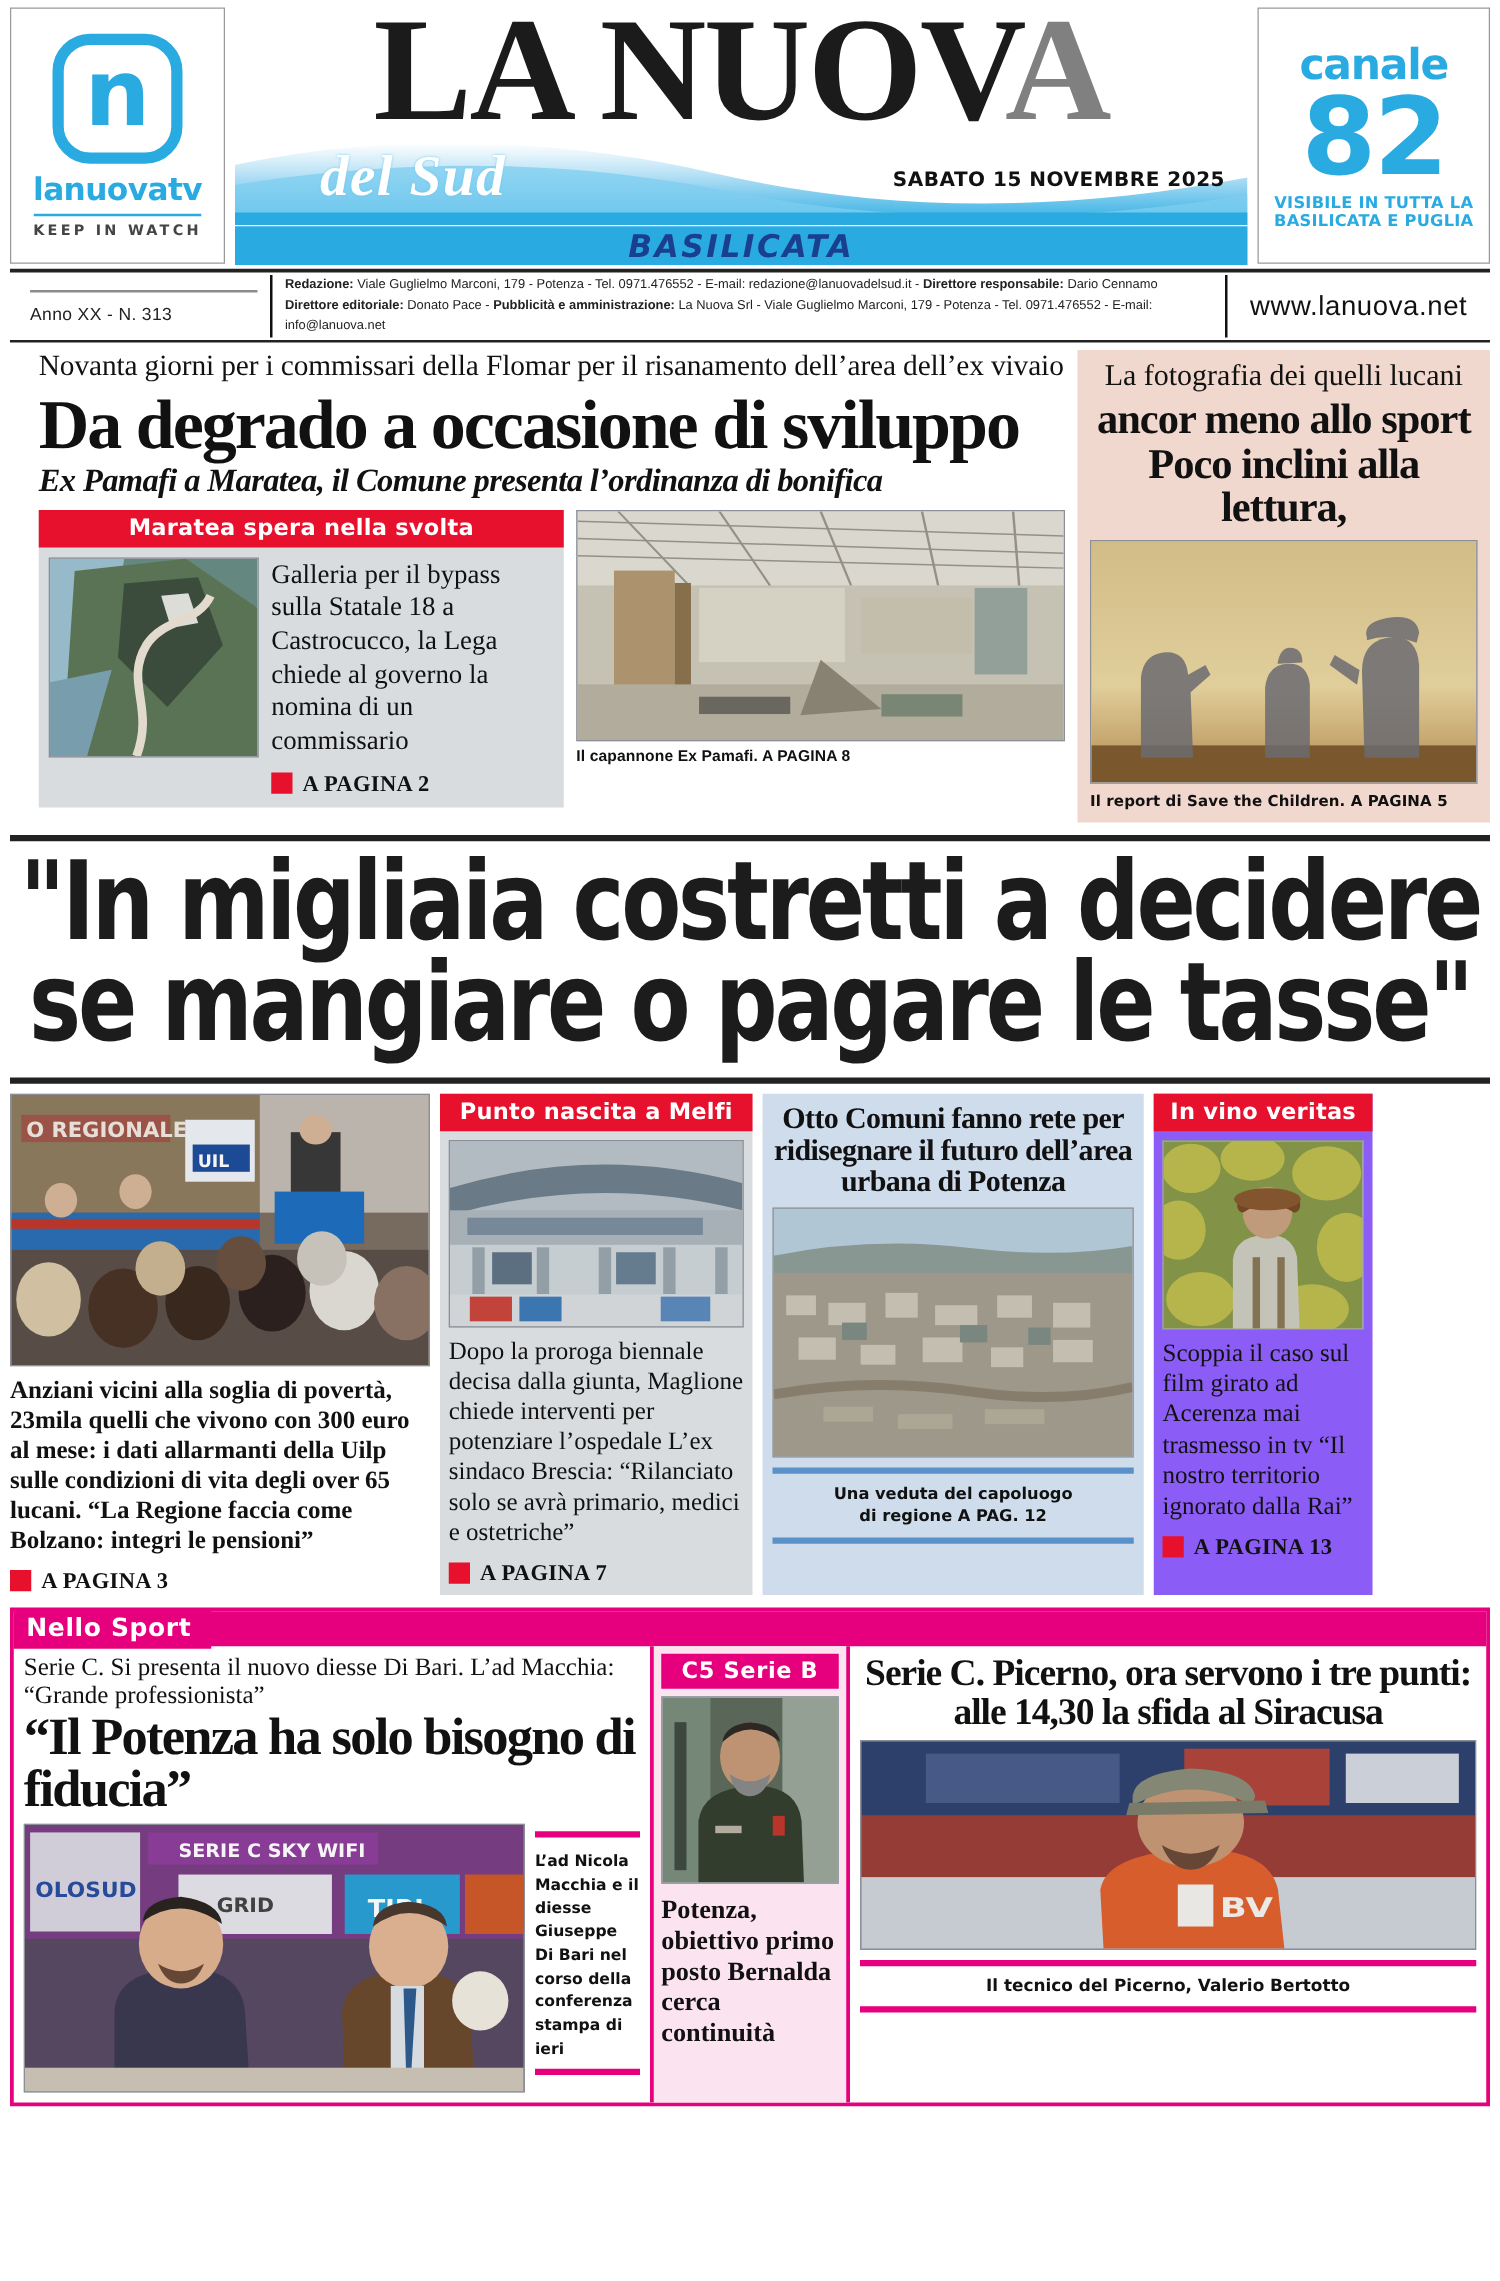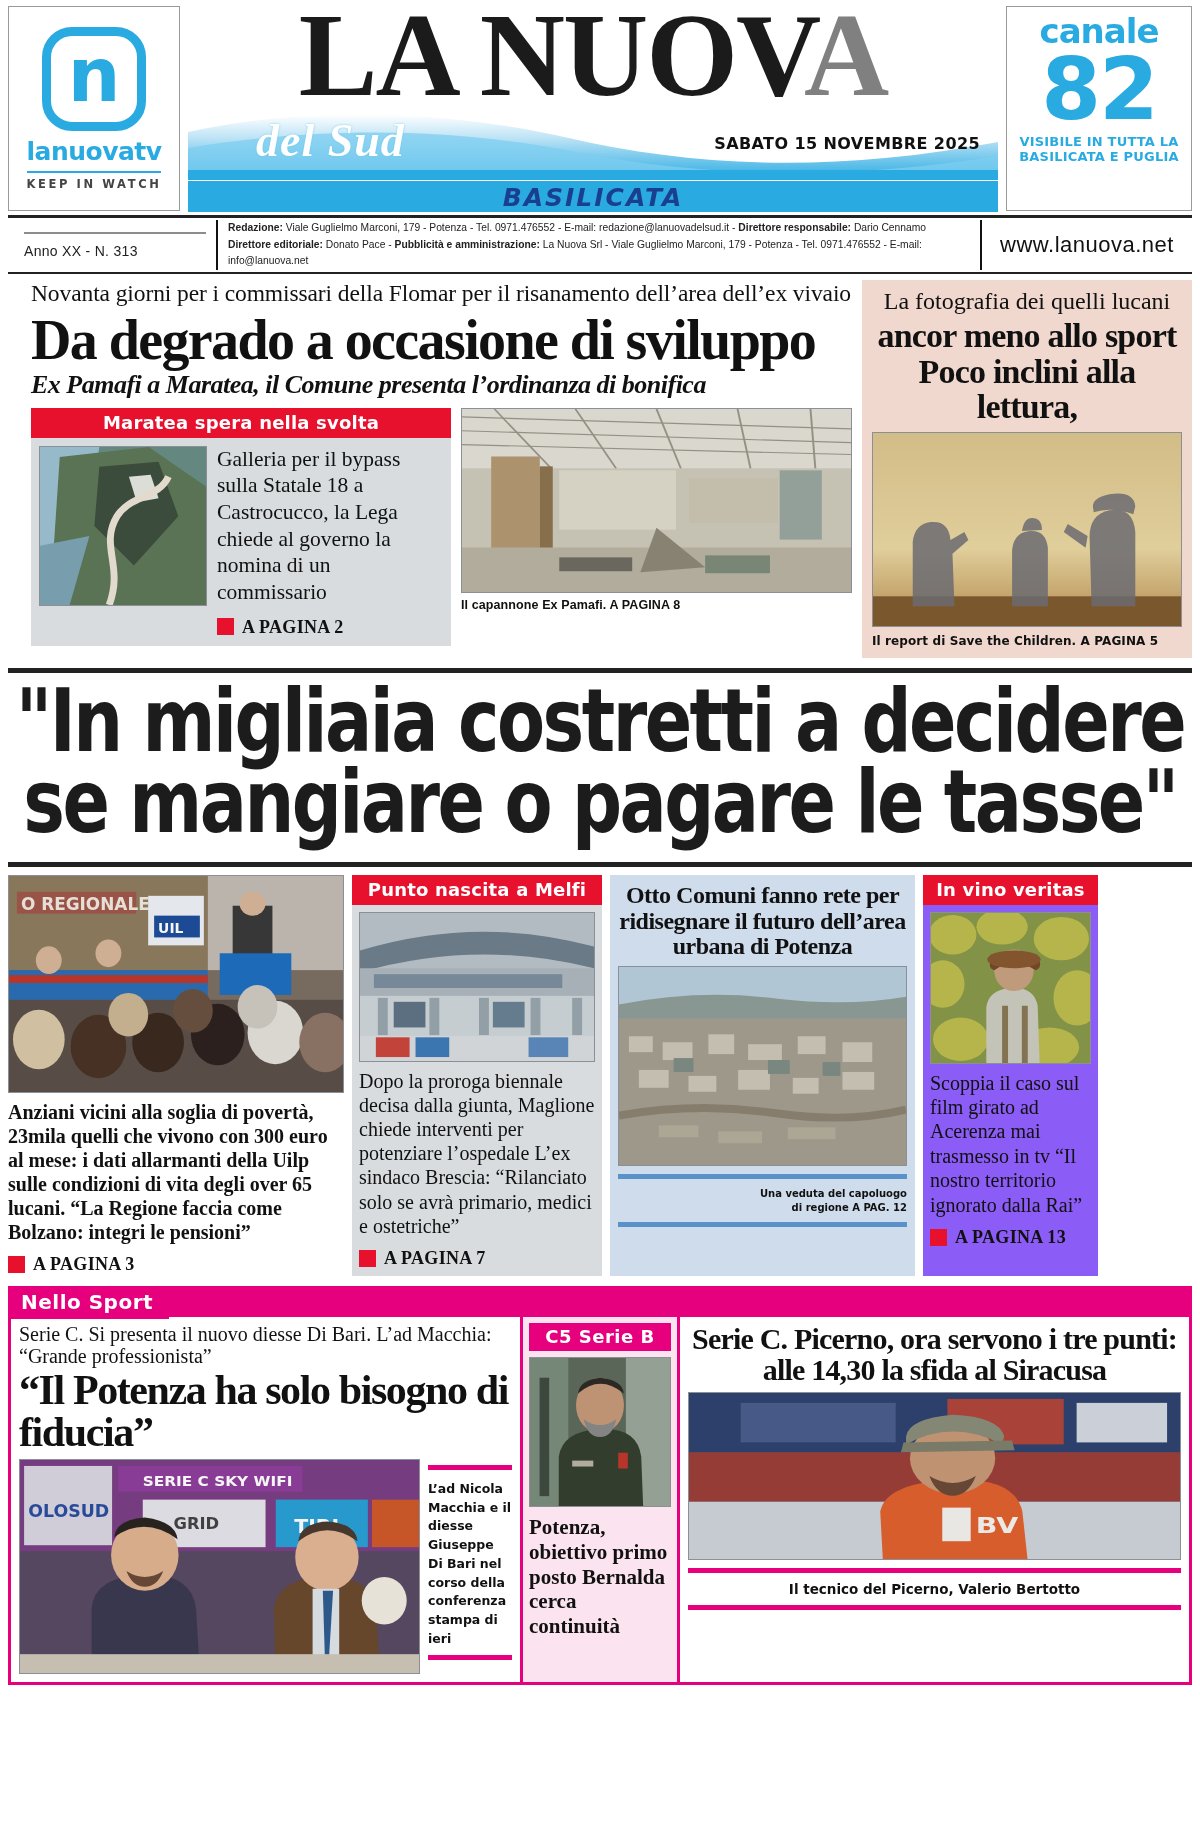--- a/index.html
+++ b/index.html
@@ -52,21 +52,21 @@
   .basilicata-bar {
     background:#29ABE2; height:31px; margin-top:1px; position:relative;
   }
   .basilicata-bar span {
     position:absolute; left:50%; top:50%; transform:translate(-50%,-50%);
     font-family:"DejaVu Sans", sans-serif; font-weight:700; font-size:25px;
     color:#1a3f8f; letter-spacing:2px;font-style:italic;
   }
   .canale-box {
     width:186px; border:1px solid #9a9a9a; background:#fff;
-    display:flex; flex-direction:column; align-items:center; justify-content:flex-start;
+    display:flex; flex-direction:column; align-items:center; justify-content:center;
     padding:4px;
   }
   .canale-word { font-family:"DejaVu Sans", sans-serif; font-weight:700; font-size:34px; color:#29ABE2; letter-spacing:-1px;}
   .canale-num { font-family:"DejaVu Sans", sans-serif; font-weight:700; font-size:86px; color:#29ABE2; line-height:0.9; letter-spacing:-2px;}
   .canale-l1, .canale-l2 { font-family:"DejaVu Sans", sans-serif; font-weight:700; font-size:13px; color:#29ABE2; letter-spacing:0.2px;}
   .canale-l1{margin-top:6px;}
 
   .rule-thick { height:3px; background:#222; margin:4px 0 0; }
 
   
@@ -156,21 +156,21 @@
     font-family:"Liberation Serif", serif; font-weight:700; font-size:20px;
     line-height:1.2; margin-top:7px;
   }
   .col-b-inner { padding:7px; }
   .col-b-txt { font-family:"Liberation Serif", serif; font-size:20px; line-height:1.21; margin-top:7px; }
   .col-c-head {
     font-family:"Liberation Serif", serif; font-weight:700; font-size:24px;
     text-align:center; line-height:1.08; letter-spacing:-0.5px;
   }
   .blue-rule { height:5px; background:#5a91c9; margin:8px 0; }
-  .col-c-cap { font-family:"DejaVu Sans", sans-serif; font-weight:700; font-size:10px; text-align:right; line-height:1.35;}
+  .col-c-cap { font-family:"DejaVu Sans", sans-serif; font-weight:700; font-size:13px; text-align:center; line-height:1.35;}
   .col-d-inner { padding:7px; }
   .col-d-txt { font-family:"Liberation Serif", serif; font-size:20px; line-height:1.22; margin-top:7px; }
 
   
   .sport-wrap { margin-top:10px; border:3px solid #e6007e; position:relative; }
   .sport-tab {
     background:#e6007e; color:#fff; font-family:"DejaVu Sans", sans-serif; font-weight:700;
     font-size:20px; padding:3px 16px 5px 10px; display:inline-block; letter-spacing:0.5px;
   }
   .sport-tabrow { background:#e6007e; height:28px; display:flex; align-items:center; }

